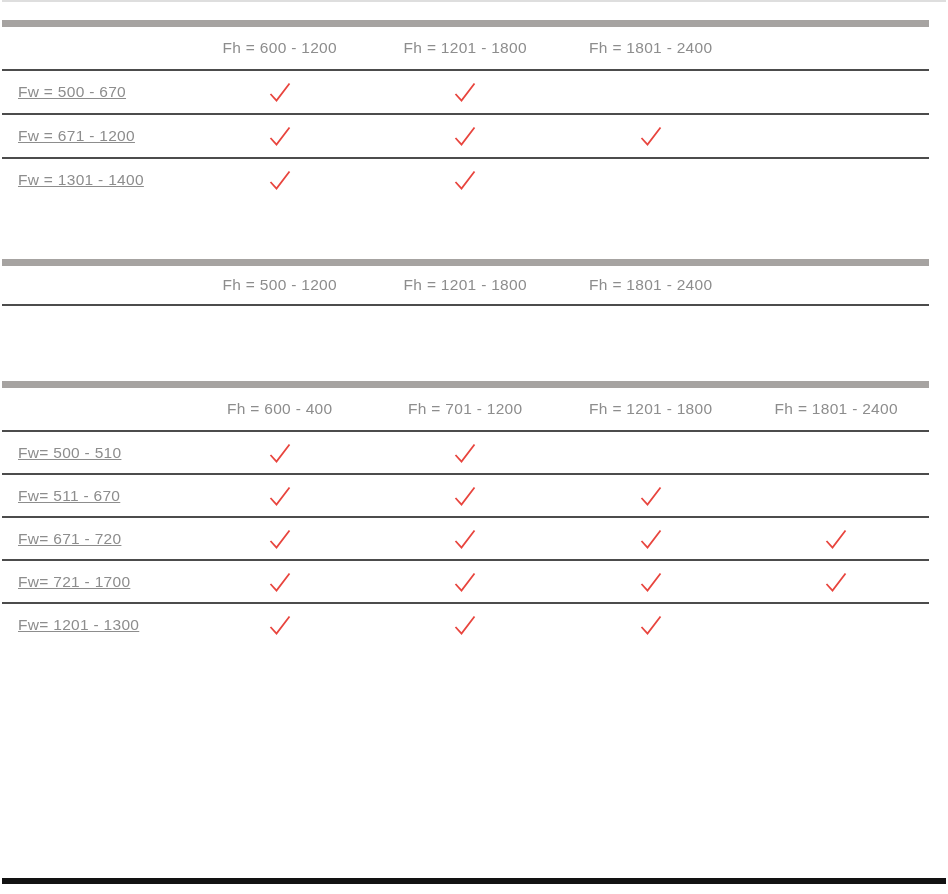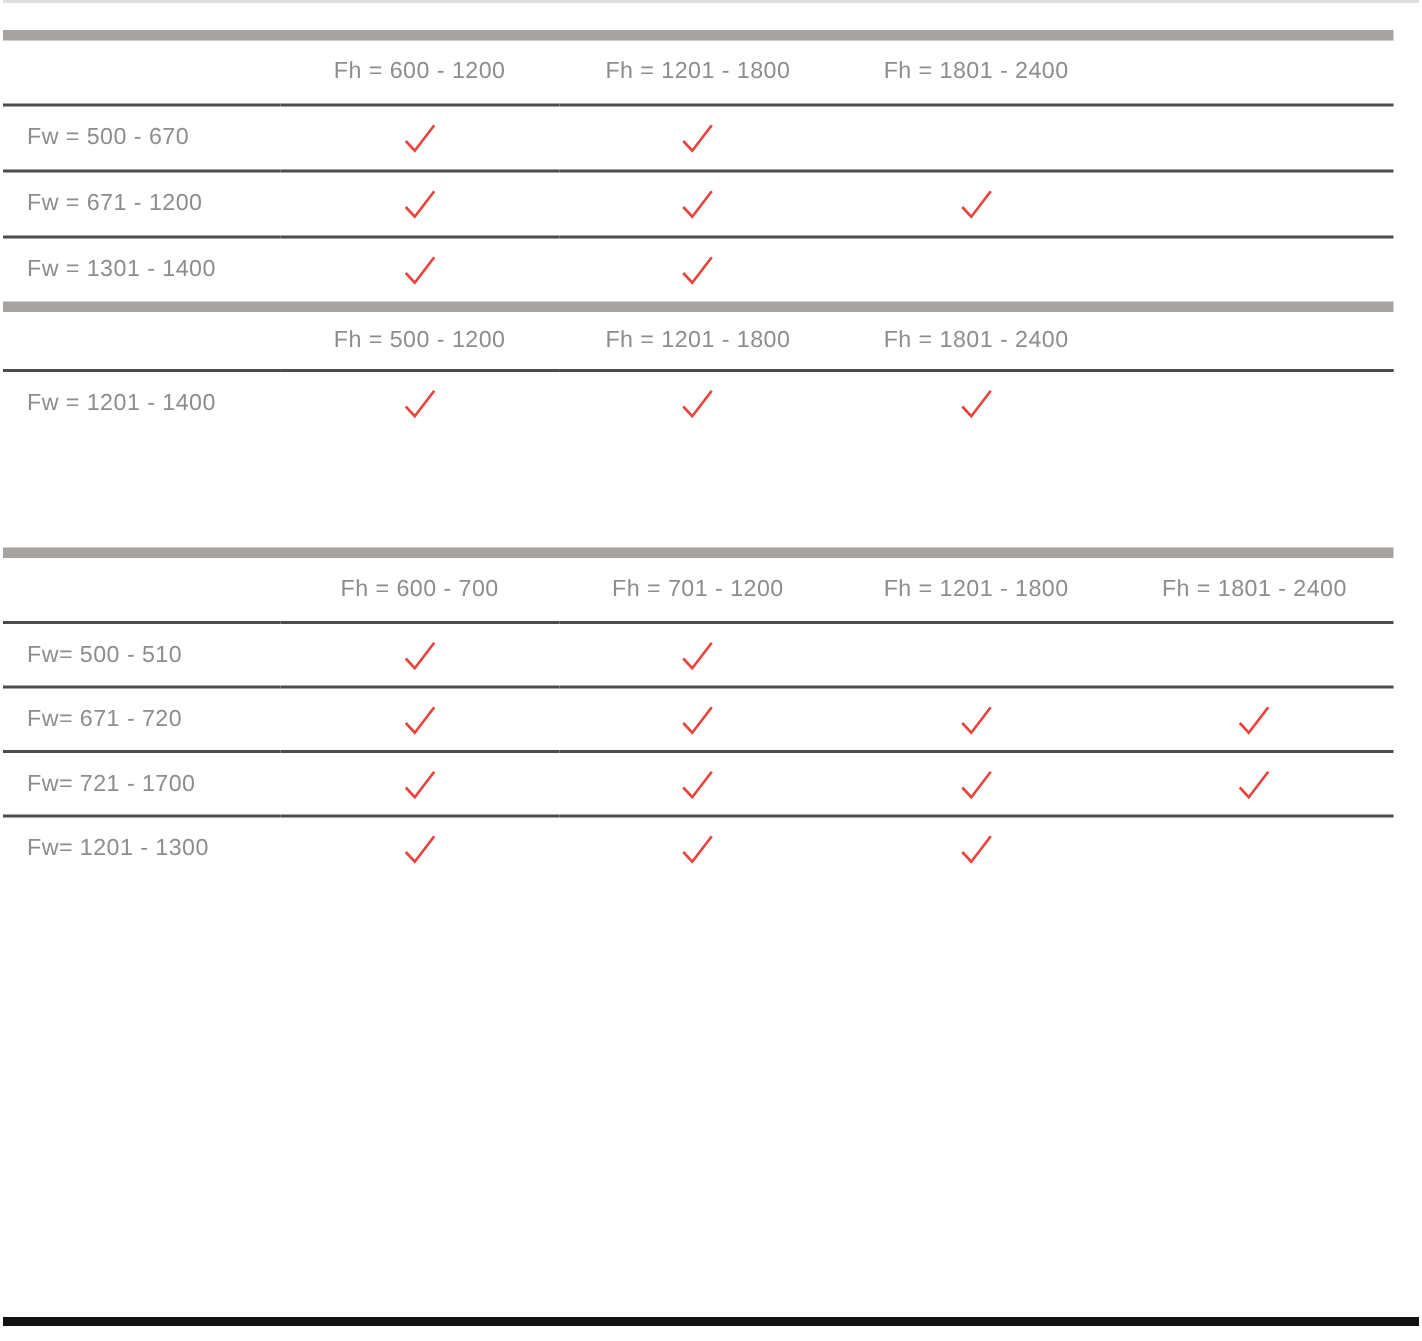--- a/index.html
+++ b/index.html
@@ -11,21 +11,21 @@
     overflow: hidden;
     font-family: "Liberation Sans", "DejaVu Sans", sans-serif;
   }
   .top-hairline {
     height: 2px;
     background: #dedede;
     margin: 0 2px;
   }
   .compat-table { margin-left: 2px; margin-right: 19px; }
   .compat-table.t1 { margin-top: 18px; }
-  .compat-table.t2 { }
+  .compat-table.t2 { margin-top: 58px; }
   .compat-table.t3 { margin-top: 75px; }
   .bar {
     height: 7px;
     background: #a6a3a1;
   }
   table.matrix {
     width: 100%;
     border-collapse: collapse;
     table-layout: fixed;
   }
@@ -42,20 +42,21 @@
     height: 42px;
     text-align: center;
     border-bottom: 2px solid #4c4c4c;
     white-space: nowrap;
   }
   .compat-table.t2 table.matrix thead th { height: 38px; }
   table.matrix tbody th,
   table.matrix tbody td {
     height: 42px;
     border-bottom: 2px solid #4c4c4c;
+    text-decoration: underline;
   }
   .compat-table.t3 table.matrix tbody th,
   .compat-table.t3 table.matrix tbody td { height: 41px; }
   table.matrix tbody tr:last-child th,
   table.matrix tbody tr:last-child td { border-bottom: none; }
   table.matrix tbody th.row-label {
     text-align: left;
     padding-left: 16px;
     white-space: nowrap;
   }
@@ -147,65 +148,65 @@
           <thead>
             <tr>
               <th></th>
               <th>Fh = 500 - 1200</th>
               <th>Fh = 1201 - 1800</th>
               <th>Fh = 1801 - 2400</th>
               <th></th>
             </tr>
           </thead>
           <tbody>
-            <tr>
-              <th class="row-label">Fw = 1201 - 1400</th>
-              <td class="check-cell"><svg width="24" height="22" viewBox="0 0 24 22" class="check-icon">
-                  <path d="M2.5 13 L8.5 19.5 L21.5 2.5" fill="none" stroke="#e8453e" stroke-width="1.8"></path>
-                </svg></td>
-              <td class="check-cell"><svg width="24" height="22" viewBox="0 0 24 22" class="check-icon">
-                  <path d="M2.5 13 L8.5 19.5 L21.5 2.5" fill="none" stroke="#e8453e" stroke-width="1.8"></path>
-                </svg></td>
-              <td class="check-cell"><svg width="24" height="22" viewBox="0 0 24 22" class="check-icon">
-                  <path d="M2.5 13 L8.5 19.5 L21.5 2.5" fill="none" stroke="#e8453e" stroke-width="1.8"></path>
-                </svg></td>
-              <td></td>
-            </tr>
           </tbody>
         </table>
       </section>
       <section class="compat-table t3">
         <div class="bar"></div>
         <table class="matrix">
           <colgroup>
             <col class="c-label">
             <col>
             <col>
             <col>
             <col>
           </colgroup>
           <thead>
             <tr>
               <th></th>
-              <th>Fh = 600 - 700</th>
+              <th>Fh = 600 - 400</th>
               <th>Fh = 701 - 1200</th>
               <th>Fh = 1201 - 1800</th>
               <th>Fh = 1801 - 2400</th>
             </tr>
           </thead>
           <tbody>
             <tr>
               <th class="row-label">Fw= 500 - 510</th>
               <td class="check-cell"><svg width="24" height="22" viewBox="0 0 24 22" class="check-icon">
                   <path d="M2.5 13 L8.5 19.5 L21.5 2.5" fill="none" stroke="#e8453e" stroke-width="1.8"></path>
                 </svg></td>
               <td class="check-cell"><svg width="24" height="22" viewBox="0 0 24 22" class="check-icon">
                   <path d="M2.5 13 L8.5 19.5 L21.5 2.5" fill="none" stroke="#e8453e" stroke-width="1.8"></path>
                 </svg></td>
               <td></td>
+              <td></td>
+            </tr>
+            <tr>
+              <th class="row-label">Fw= 511 - 670</th>
+              <td class="check-cell"><svg width="24" height="22" viewBox="0 0 24 22" class="check-icon">
+                  <path d="M2.5 13 L8.5 19.5 L21.5 2.5" fill="none" stroke="#e8453e" stroke-width="1.8"></path>
+                </svg></td>
+              <td class="check-cell"><svg width="24" height="22" viewBox="0 0 24 22" class="check-icon">
+                  <path d="M2.5 13 L8.5 19.5 L21.5 2.5" fill="none" stroke="#e8453e" stroke-width="1.8"></path>
+                </svg></td>
+              <td class="check-cell"><svg width="24" height="22" viewBox="0 0 24 22" class="check-icon">
+                  <path d="M2.5 13 L8.5 19.5 L21.5 2.5" fill="none" stroke="#e8453e" stroke-width="1.8"></path>
+                </svg></td>
               <td></td>
             </tr>
             <tr>
               <th class="row-label">Fw= 671 - 720</th>
               <td class="check-cell"><svg width="24" height="22" viewBox="0 0 24 22" class="check-icon">
                   <path d="M2.5 13 L8.5 19.5 L21.5 2.5" fill="none" stroke="#e8453e" stroke-width="1.8"></path>
                 </svg></td>
               <td class="check-cell"><svg width="24" height="22" viewBox="0 0 24 22" class="check-icon">
                   <path d="M2.5 13 L8.5 19.5 L21.5 2.5" fill="none" stroke="#e8453e" stroke-width="1.8"></path>
                 </svg></td>

